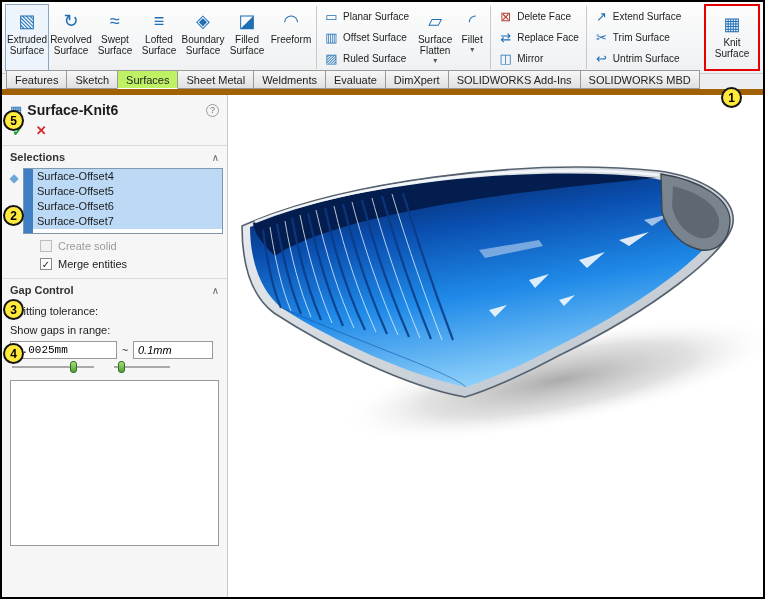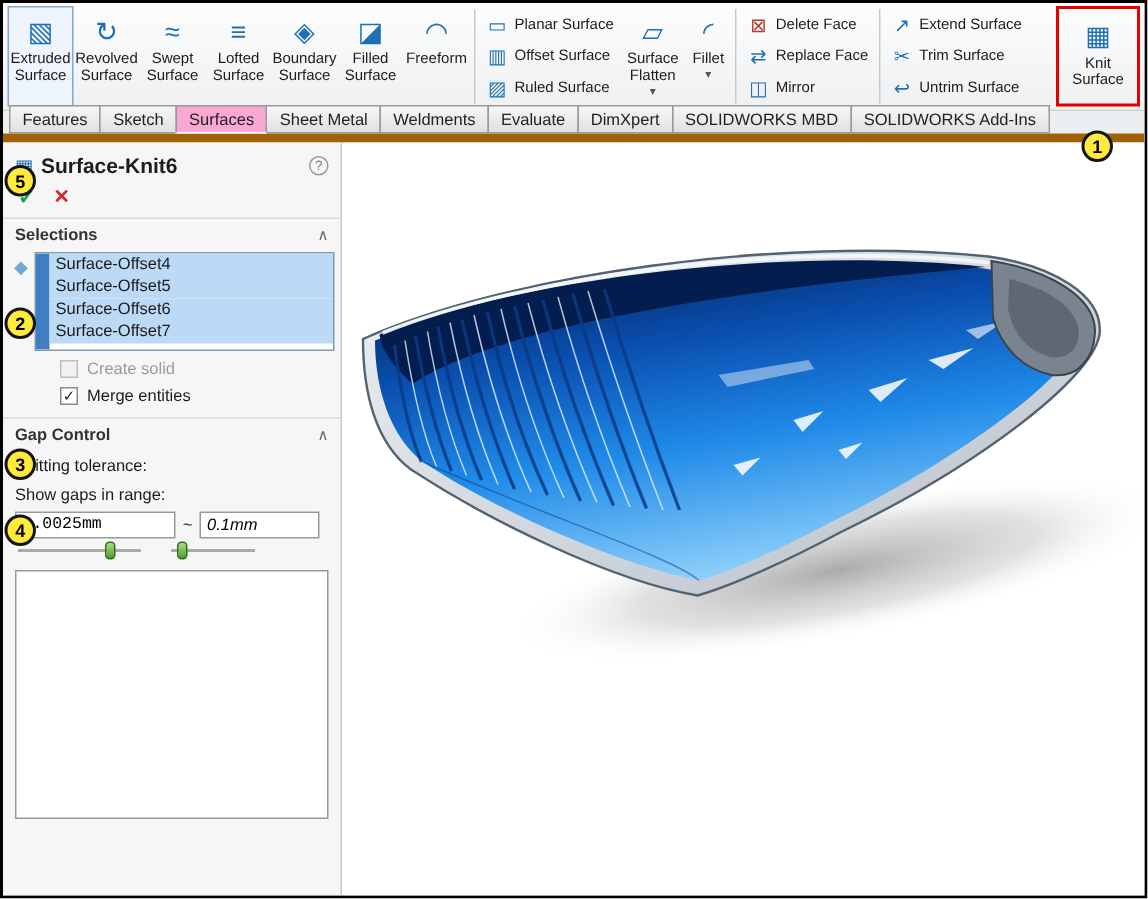--- a/index.html
+++ b/index.html
@@ -27,21 +27,21 @@
   .knitwrap{ margin-left:auto; border:2px solid #e60000; display:flex; align-items:stretch; padding:1px; }
   .knitwrap .rlg{ width:50px; }
 
   
   .tabbar{ position:absolute; left:0; top:72px; width:761px; height:21px;
            background:#eceff1; border-bottom:6px solid #a16207; display:flex;
            align-items:flex-end; padding-left:4px; }
   .tab{ height:19px; display:flex; align-items:center; padding:0 8px; font-size:11px;
         color:#222; background:linear-gradient(#f7f7f7,#e0e0e0); border:1px solid #9a9a9a;
         margin-right:-1px; white-space:nowrap; }
-  .tab.active{ background:#f9a8d4; border-bottom:1px solid #fff; position:relative; z-index:2;margin-top:16px; }
+  .tab.active{ background:#bef264; border-bottom:1px solid #fff; position:relative; z-index:2;margin-top:16px; }
 
   
   .pm{ position:absolute; left:0; top:93px; width:226px; height:502px;
        background:#f6f6f6; border-right:1px solid #c9c9c9; font-size:11px; color:#1c1c1c; }
   .pm-head{ display:flex; align-items:center; gap:5px; padding:7px 8px 3px 8px; }
   .pm-ic{ color:#1f6fb5; font-size:13px; }
   .pm-title{ font-weight:bold; font-size:14px; }
   .pm-help{ margin-left:auto; width:13px; height:13px; border:1px solid #9a9a9a; border-radius:50%;
             color:#777; font-size:9px; display:flex; align-items:center; justify-content:center; }
   .pm-actions{ display:flex; gap:12px; padding:2px 10px 6px; }
@@ -196,22 +196,22 @@
   </div>
 
   <div class="tabbar">
     <div class="tab">Features</div>
     <div class="tab">Sketch</div>
     <div class="tab active">Surfaces</div>
     <div class="tab">Sheet Metal</div>
     <div class="tab">Weldments</div>
     <div class="tab">Evaluate</div>
     <div class="tab">DimXpert</div>
+    <div class="tab">SOLIDWORKS Add-Ins</div>
     <div class="tab">SOLIDWORKS MBD</div>
-    <div class="tab">SOLIDWORKS Add-Ins</div>
   </div>
 
   <div class="pm">
     <div class="pm-head">
       <span class="pm-ic">▦</span>
       <span class="pm-title">Surface-Knit6</span>
       <span class="pm-help">?</span>
     </div>
     <div class="pm-actions">
       <span class="pm-ok">✓</span>

